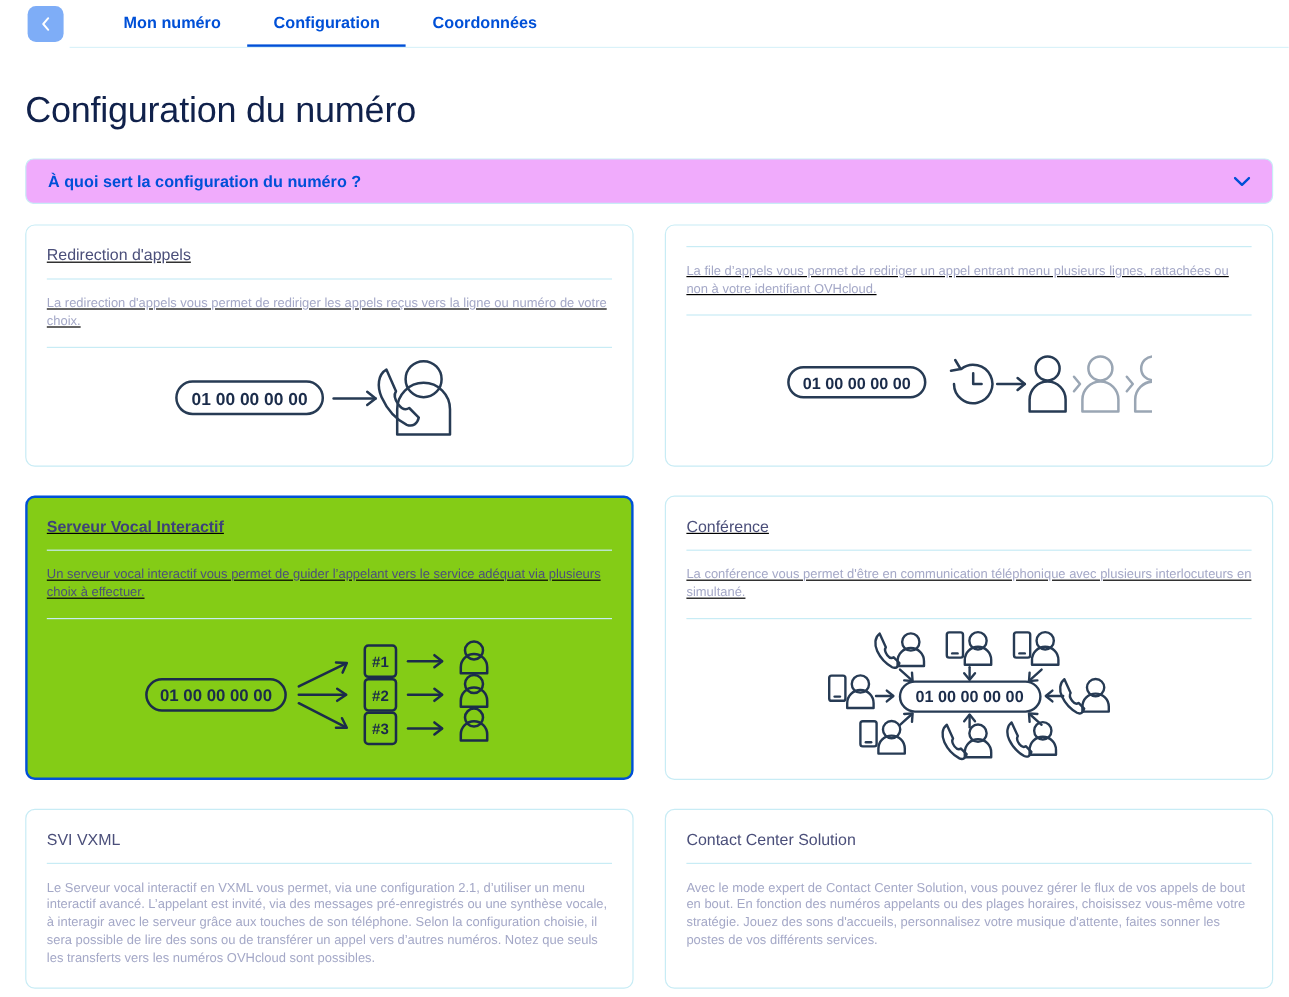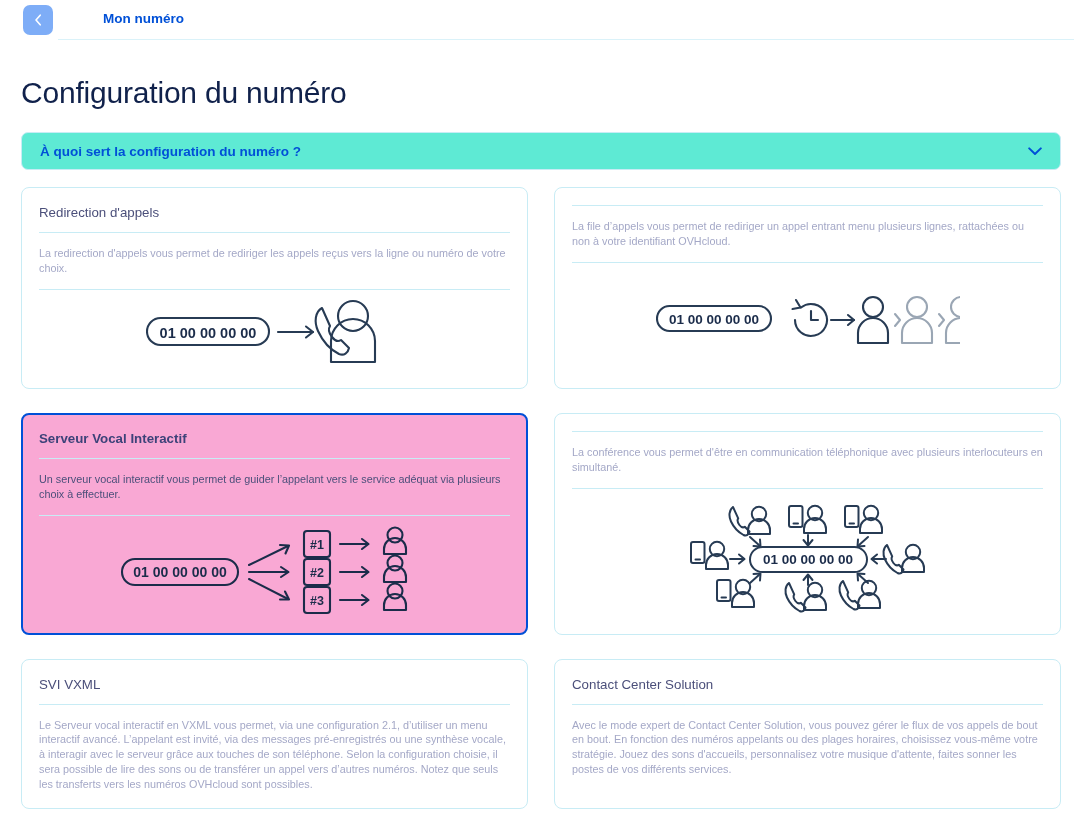--- a/index.html
+++ b/index.html
@@ -65,21 +65,21 @@
   .accordion {
     margin: 22px 13px 0 21px;
     height: 38px;
     border: 1px solid #c8ecf5;
     border-radius: 7px;
     display: flex;
     align-items: center;
     justify-content: space-between;
     padding: 0 18px 0 18px;
     cursor: pointer;
-    background: #5eead4;
+    background: #f0abfc;
   }
   .accordion-title {
     font-size: 13.5px;
     font-weight: bold;
     color: #0050d7;
   }
   .accordion-chevron { display: flex; align-items: center; }
 
   
   .grid {
@@ -94,21 +94,21 @@
     border-radius: 8px;
     background: #ffffff;
     padding: 17px 17px 12px 17px;
     display: flex;
     flex-direction: column;
     cursor: pointer;
     overflow: hidden;
   }
   .card.selected {
     border: 2px solid #0050d7;
-    background: #f9a8d4;
+    background: #84cc16;
     padding: 16px 16px 11px 16px;
   }
   .card-title {
     font-size: 13.3px;
     color: #4b4f7a;
     padding-bottom: 12px;
   }
   .card.selected .card-title {
     color: #3d4279;
     font-weight: bold;
@@ -133,41 +133,47 @@
   }
   .card-illus {
     flex: 1;
     display: flex;
     align-items: center;
     justify-content: center;
     padding-top: 6px;
   }
   .card-illus svg { display: block; }
 
-  .tall { min-height: 192px; }
+  .tall { min-height: 192px; text-decoration: underline; }
   .text-card { min-height: 145px; }
   .text-card .card-desc { margin-bottom: 4px; }
 </style>
 </head>
 <body>
 
 <div class="topbar">
   <div class="topbar-rule"></div>
 
   <div class="back-btn">
     <span>
       <svg width="8" height="12" viewBox="0 0 8 12">
         <path d="M6.2 1.2 L2 6 L6.2 10.8" fill="none" stroke="#ffffff" stroke-width="1.6" stroke-linecap="round" stroke-linejoin="round"></path>
       </svg>
     </span>
   </div>
 
   <div class="tabs">
     <div class="tab">
       <span>Mon numéro</span>
+    </div>
+    <div class="tab active">
+      <span>Configuration</span>
+    </div>
+    <div class="tab">
+      <span>Coordonnées</span>
     </div>
   </div>
 </div>
 
 <h1 class="page-title">Configuration du numéro</h1>
 
 <div class="accordion">
   <span class="accordion-title">À quoi sert la configuration du numéro ?</span>
   <span class="accordion-chevron">
     <svg width="14" height="9" viewBox="0 0 14 9">
@@ -267,20 +273,21 @@
         </g>
         <text x="60" y="55" text-anchor="middle" fill="#1b2c4a" font-family="'Liberation Sans', sans-serif" font-size="14" font-weight="bold">01 00 00 00 00</text>
         <text x="197" y="27" text-anchor="middle" fill="#1b2c4a" font-family="'Liberation Sans', sans-serif" font-size="12.5" font-weight="bold">#1</text>
         <text x="197" y="55" text-anchor="middle" fill="#1b2c4a" font-family="'Liberation Sans', sans-serif" font-size="12.5" font-weight="bold">#2</text>
         <text x="197" y="83" text-anchor="middle" fill="#1b2c4a" font-family="'Liberation Sans', sans-serif" font-size="12.5" font-weight="bold">#3</text>
       </svg>
     </div>
   </div>
 
   <div class="card tall">
+    <div class="card-title">Conférence</div>
     <div class="card-divider"></div>
     <div class="card-desc">La conférence vous permet d'être en communication téléphonique avec plusieurs interlocuteurs en simultané.</div>
     <div class="card-desc-divider"></div>
     <div class="card-illus">
       <svg width="240" height="115" viewBox="0 0 240 115">
         <defs>
           <g id="cc-phoneuser">
             <path d="M3 2 C -1 5 -1.5 11 1 16.5 C 4 23 9 27.5 13.5 30 C 16.5 31.5 19 29.5 19.5 26.5
                      L 14.8 21.8 C 13 23 11.2 22.4 9.4 20 C 7.6 17.6 7 15.2 8.2 13.4 L 3 2 Z"></path>
             <circle cx="29" cy="9" r="7.2"></circle>

